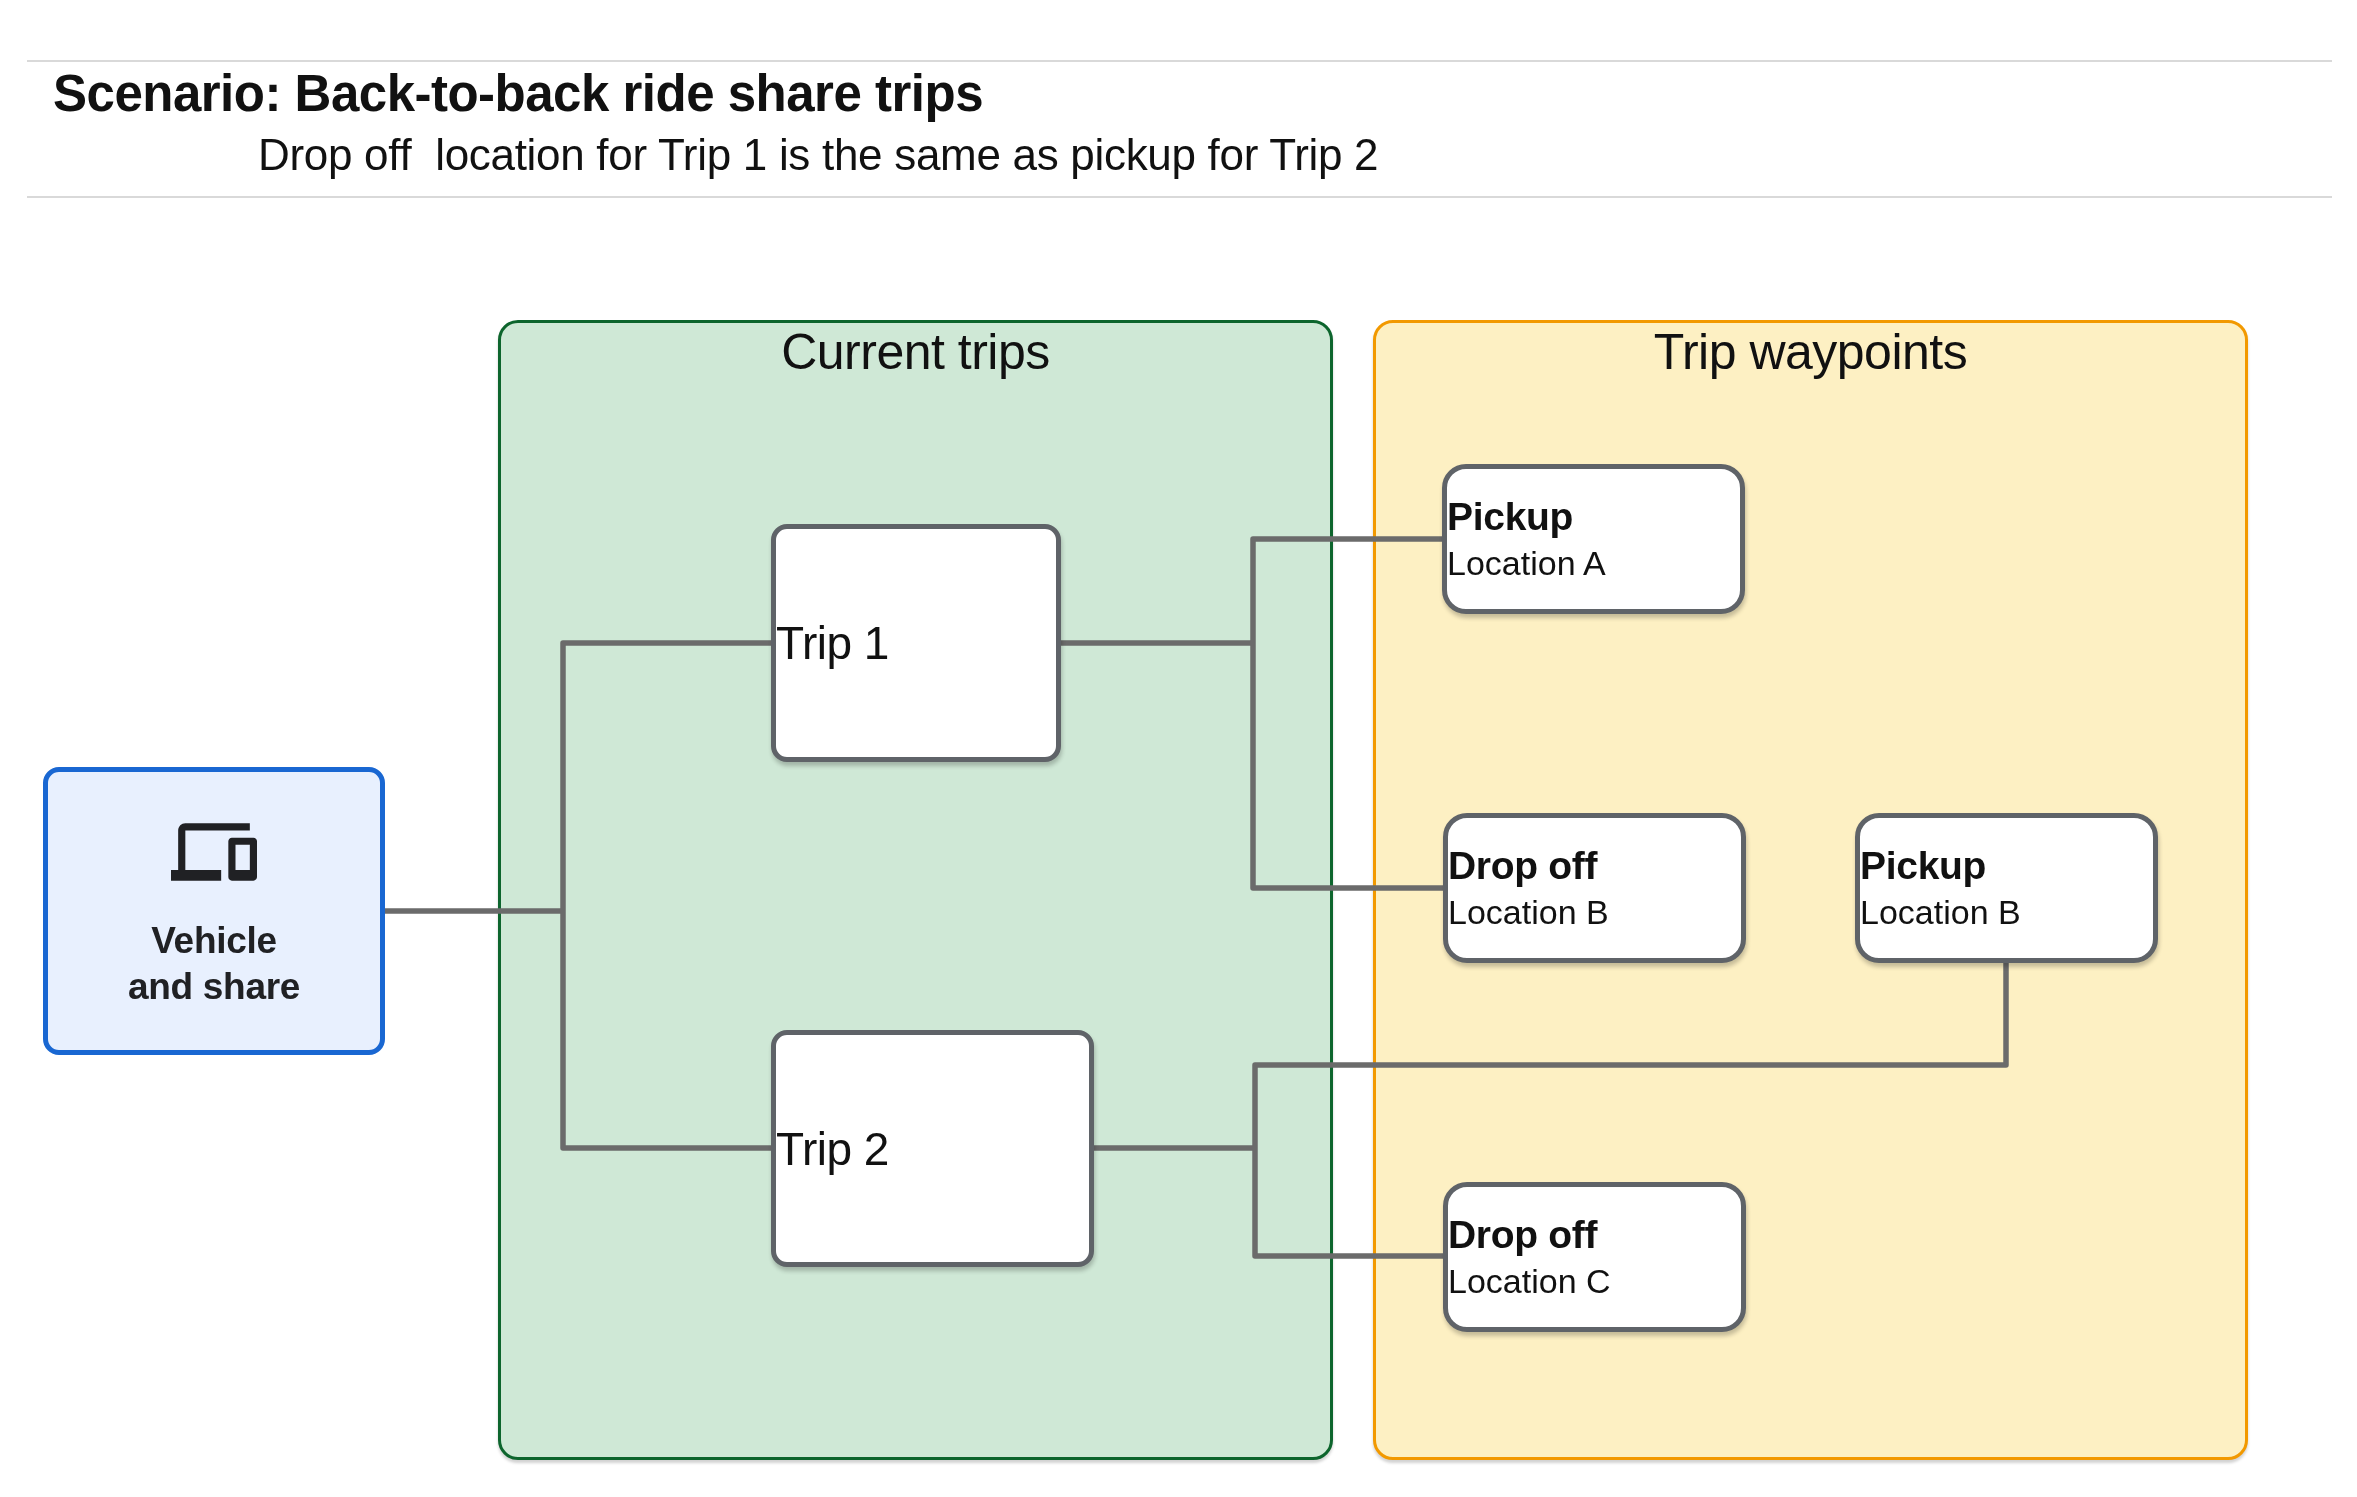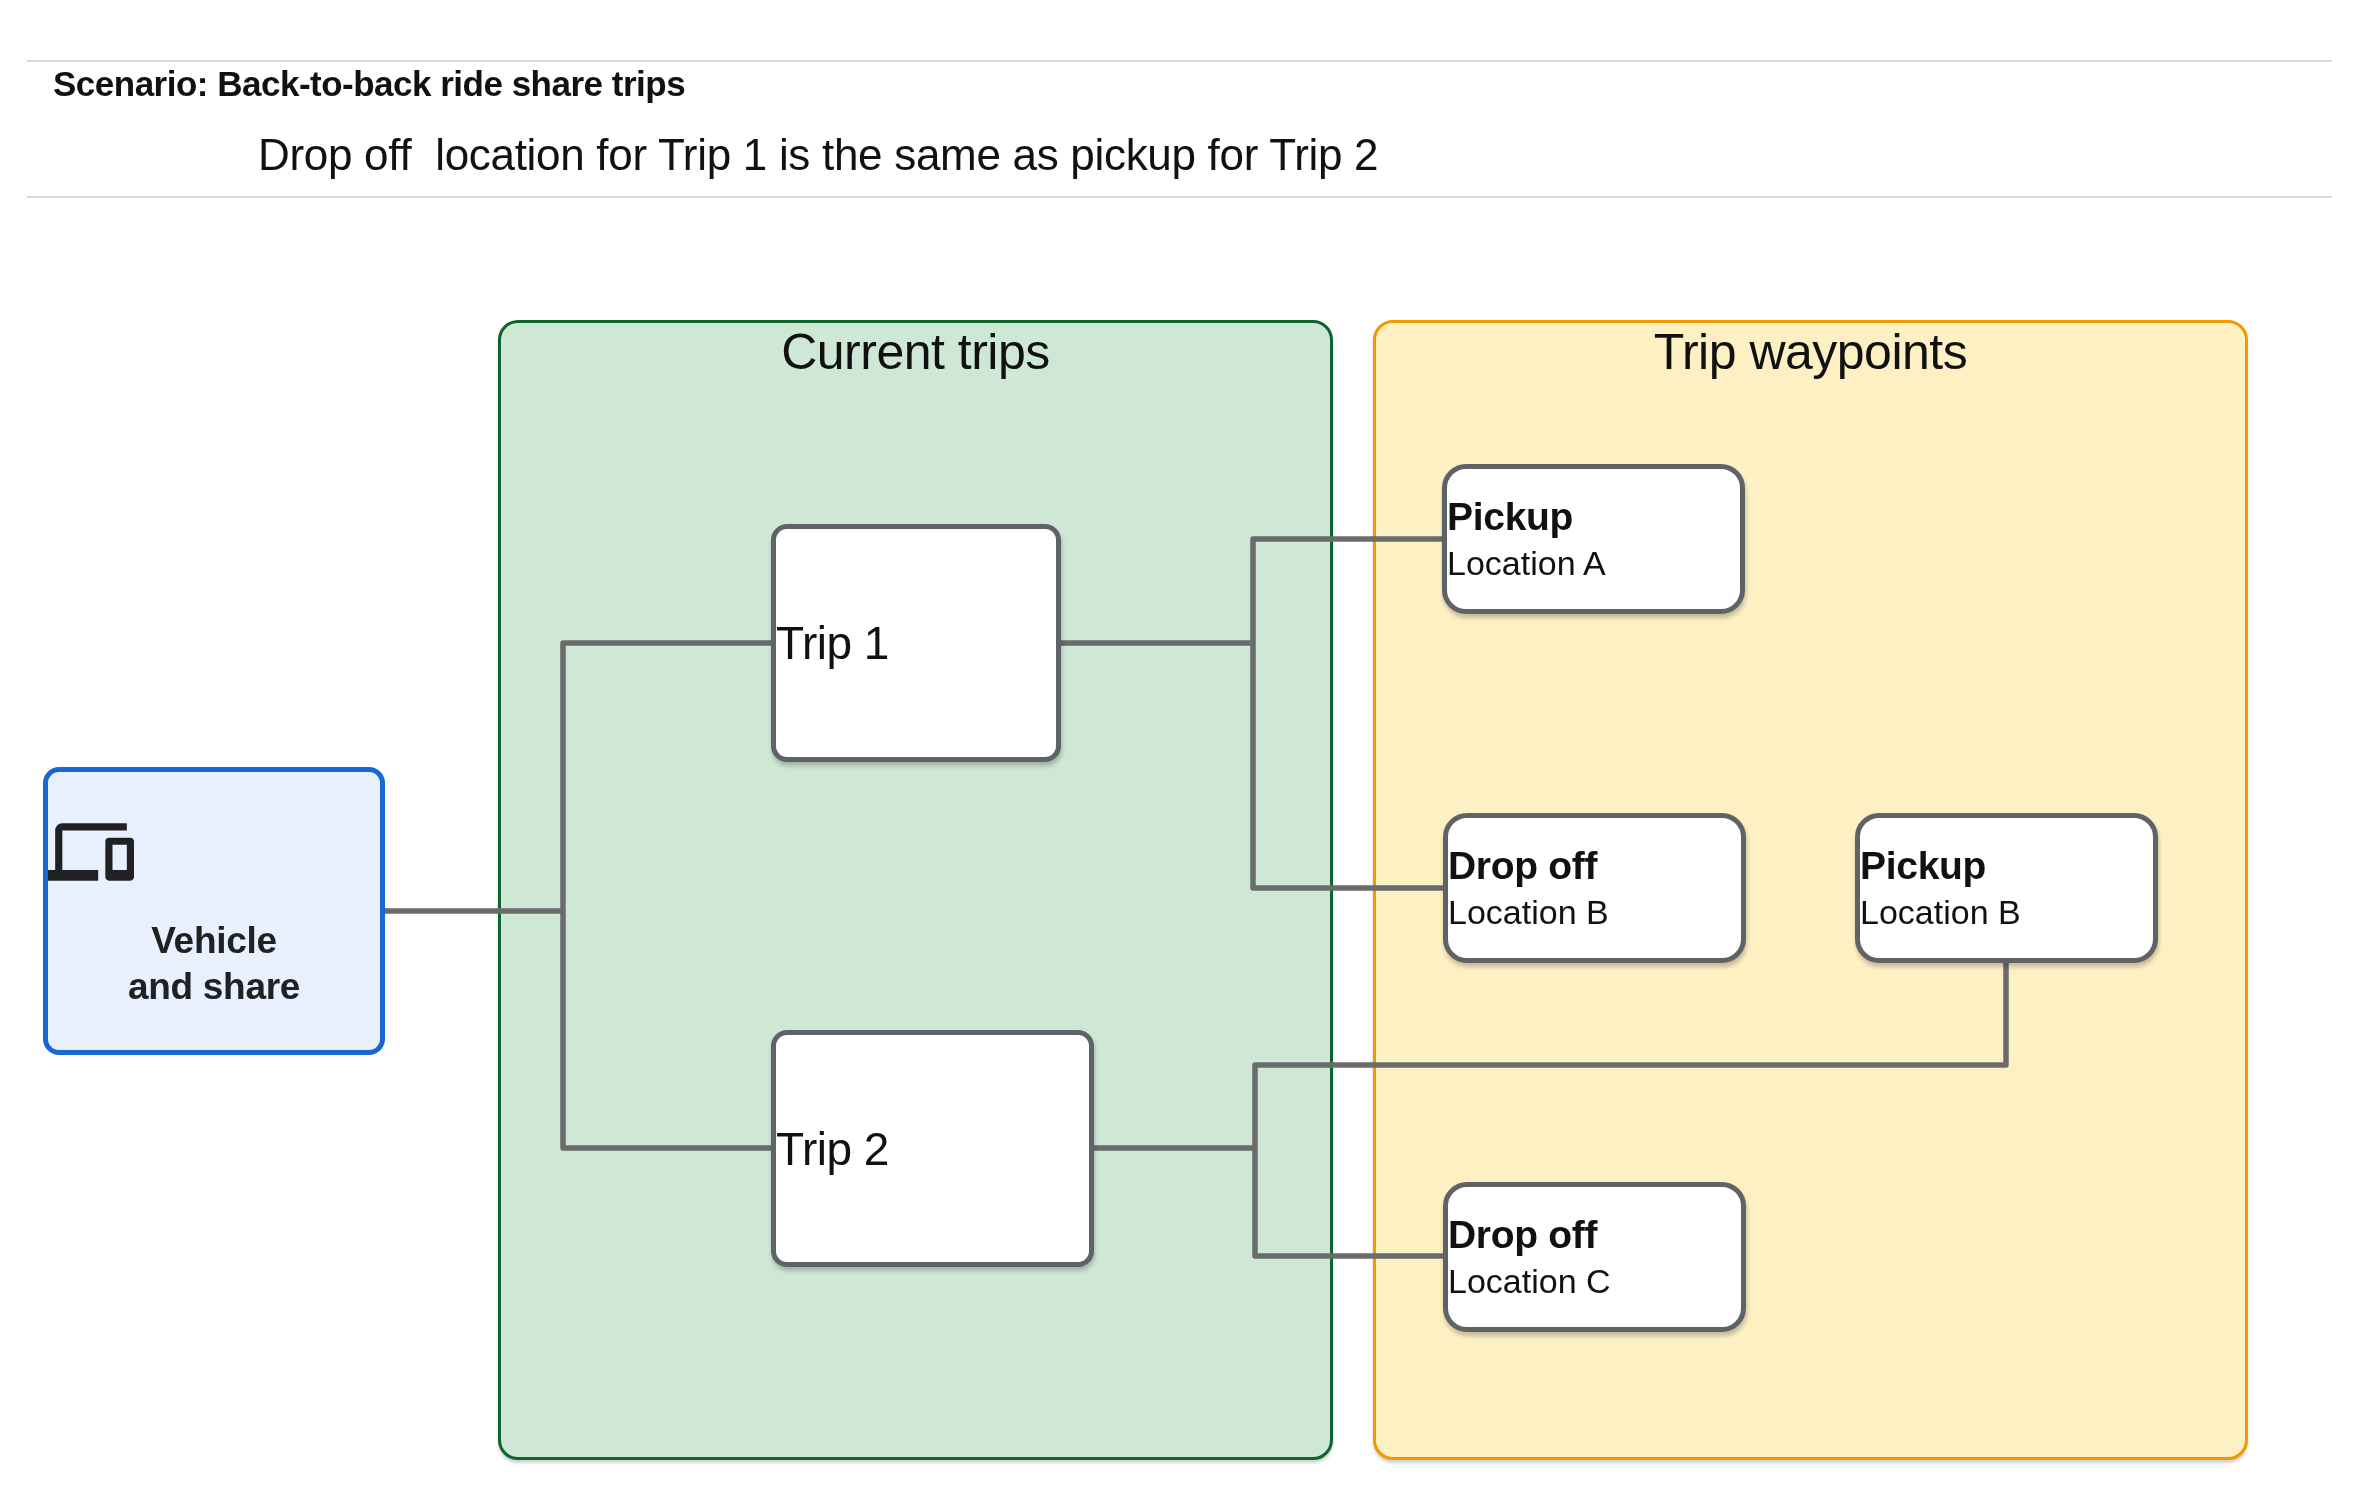--- a/index.html
+++ b/index.html
@@ -2,21 +2,21 @@
 <html><head>
 <meta charset="utf-8">
 <style>
   html,body{margin:0;padding:0;background:#ffffff;}
   body{
     width:2357px;height:1497px;position:relative;overflow:hidden;
     font-family:"Liberation Sans", sans-serif;color:#202124;
   }
   .rule{position:absolute;height:2px;background:#d9d9d9;}
   .page-title{
-    position:absolute;left:53px;top:64px;font-size:35px;font-weight:700;
+    position:absolute;left:53px;top:64px;font-size:51px;font-weight:700;
     color:#111;letter-spacing:-0.5px;white-space:pre-wrap;
   }
   .page-subtitle{
     position:absolute;left:258px;top:130px;font-size:44px;font-weight:400;
     color:#111;white-space:pre-wrap;letter-spacing:-0.3px;
   }
   .panel{
     position:absolute;border-radius:20px;border:3px solid;box-sizing:border-box;
     box-shadow:0 3px 3px rgba(0,0,0,0.18);
   }
@@ -32,21 +32,21 @@
     box-shadow:1px 4px 4px rgba(0,0,0,0.22);
   }
   .trip-node{border-radius:16px;}
   .trip-node .trip-label{font-size:46px;font-weight:500;color:#111;letter-spacing:-0.5px;}
   .wp-node{border-radius:24px;width:303px;height:150px;}
   .wp-title{font-size:39px;font-weight:700;color:#111;line-height:48px;letter-spacing:-0.3px;}
   .wp-subtitle{font-size:34px;font-weight:400;color:#111;line-height:44px;}
   .vehicle-node{
     position:absolute;left:43px;top:767px;width:342px;height:288px;box-sizing:border-box;
     background:#e8f0fe;border:5px solid #1967d2;border-radius:16px;
-    display:flex;flex-direction:column;
+    display:flex;flex-direction:column;align-items:center;
   }
   .vehicle-node .icon-wrap{margin-top:38px;height:84px;display:flex;align-items:center;}
   .vehicle-label{
     margin-top:24px;text-align:center;font-size:37px;font-weight:700;color:#202124;
     line-height:46px;letter-spacing:-0.3px;
   }
   #connector-layer{position:absolute;left:0;top:0;width:2357px;height:1497px;}
 </style>
 </head>
 <body>

